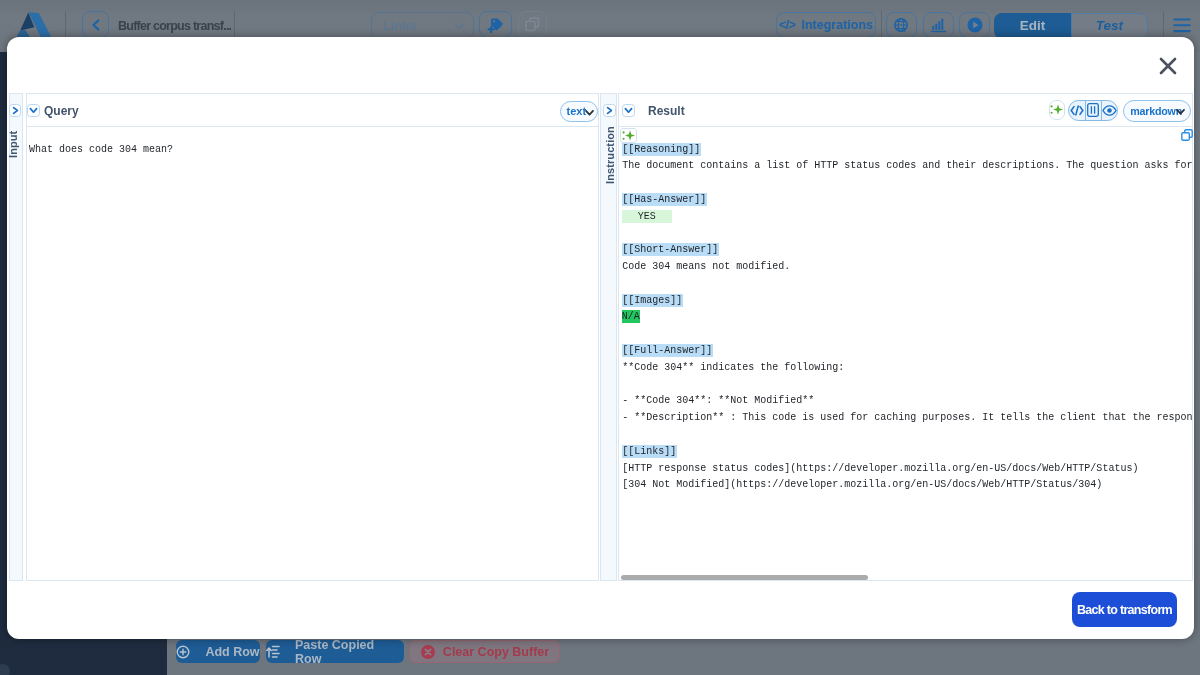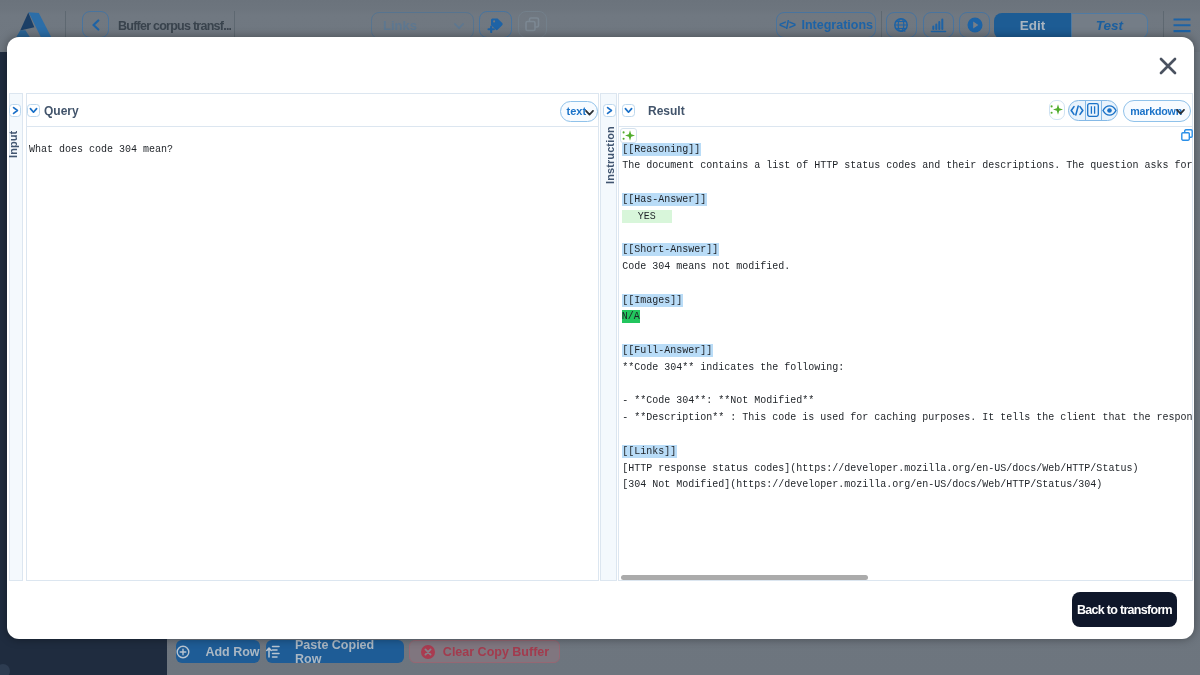--- a/index.html
+++ b/index.html
@@ -65,21 +65,21 @@
   .plabel { font-size:12px; font-weight:600; color:#42546b; }
 
   .selpill { border:1px solid #90c2ea; border-radius:11px; background:#f7fbff; color:#1a72c8;
     font-size:12px; font-weight:600; display:flex; align-items:center; }
 
   pre { font-family:"Liberation Mono", monospace; font-size:10px; line-height:16.8px; color:#1d2126; }
   .hlb { background:#b9dcf7; padding:1px 0.5px; margin:-1px -0.5px; }
   .hlg { background:#d8f6da; padding:1px 16px; margin:-1px -0.5px; }
   .hln { background:#22c55e; padding:1px 0; margin:-1px -0.5px; }
 
-  #backxform { left:1072px; top:592.4px; width:105px; height:34.3px; border-radius:8px; background:#0f172a;
+  #backxform { left:1072px; top:592.4px; width:105px; height:34.3px; border-radius:8px; background:#1d4ed8;
     color:#fff; font-size:12.5px; font-weight:600; letter-spacing:-0.7px; display:flex; align-items:center; justify-content:center; white-space:nowrap; }
   #hthumb { left:620.5px; top:575px; width:247px; height:5px; border-radius:2.5px; background:#ababab; }
 </style>
 </head>
 <body>
 <div id="screen">
 
   <div class="abs" id="topbar">
 
     <svg class="abs" style="left:16px;top:9px" width="36" height="29" viewBox="0 0 36 29">

